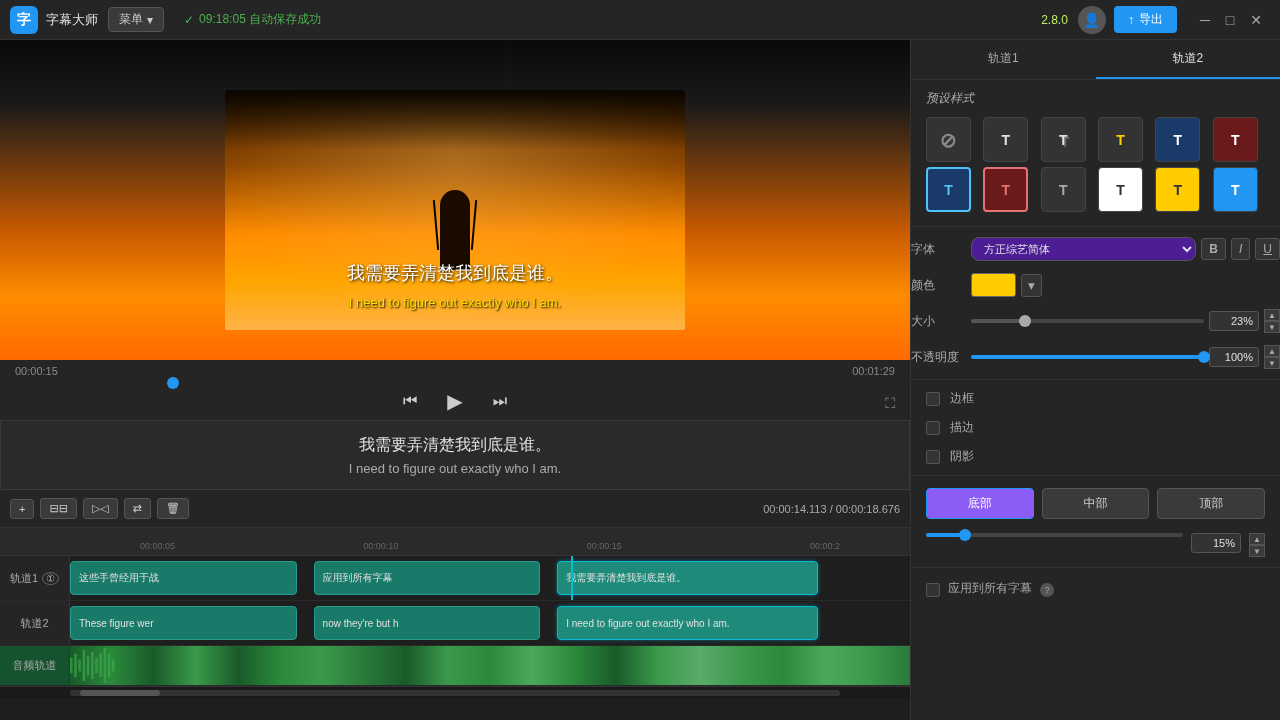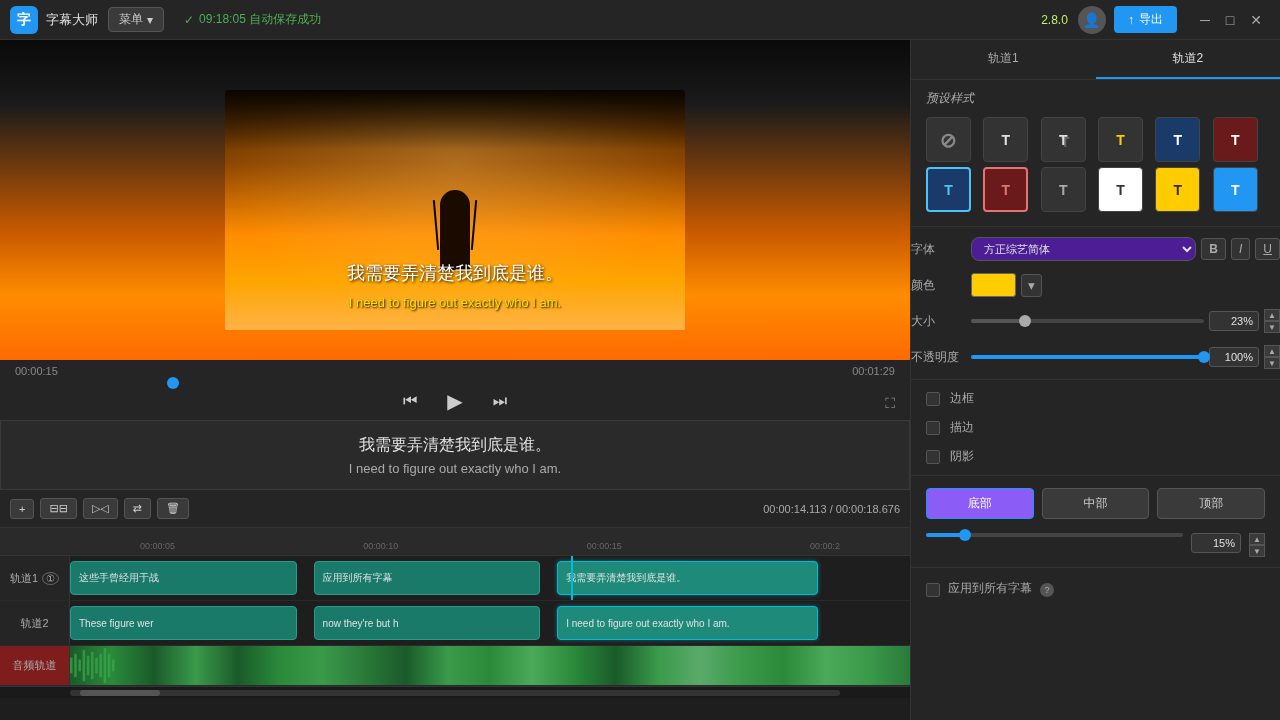--- a/index.html
+++ b/index.html
@@ -245,21 +245,21 @@
       position: absolute; top: 0; bottom: 0;
       width: 2px; background: #00bcd4;
       pointer-events: none; z-index: 10;
     }
     #audio-track-row {
       height: 40px; border-bottom: 1px solid #2a2a2a;
       display: flex; align-items: center;
     }
     #audio-label {
       width: 70px; min-width: 70px;
-      background: #7f1d1d; height: 100%;
+      background: #14532d; height: 100%;
       display: flex; align-items: center; justify-content: center;
       font-size: 11px; color: #aaa; border-right: 1px solid #333;
     }
     #audio-wave {
       flex: 1; height: 100%;
       background: linear-gradient(90deg, 
         #1a5a2a 0%, #2a8a3a 5%, #1a5a2a 10%, #3a9a4a 15%, #1a5a2a 20%,
         #2a8a3a 25%, #3a9a4a 30%, #2a7a3a 35%, #1a5a2a 40%,
         #3a9a4a 45%, #2a8a3a 50%, #4aaa5a 55%, #2a8a3a 60%,
         #1a5a2a 65%, #3a9a4a 70%, #5aaa6a 75%, #3a9a4a 80%,

